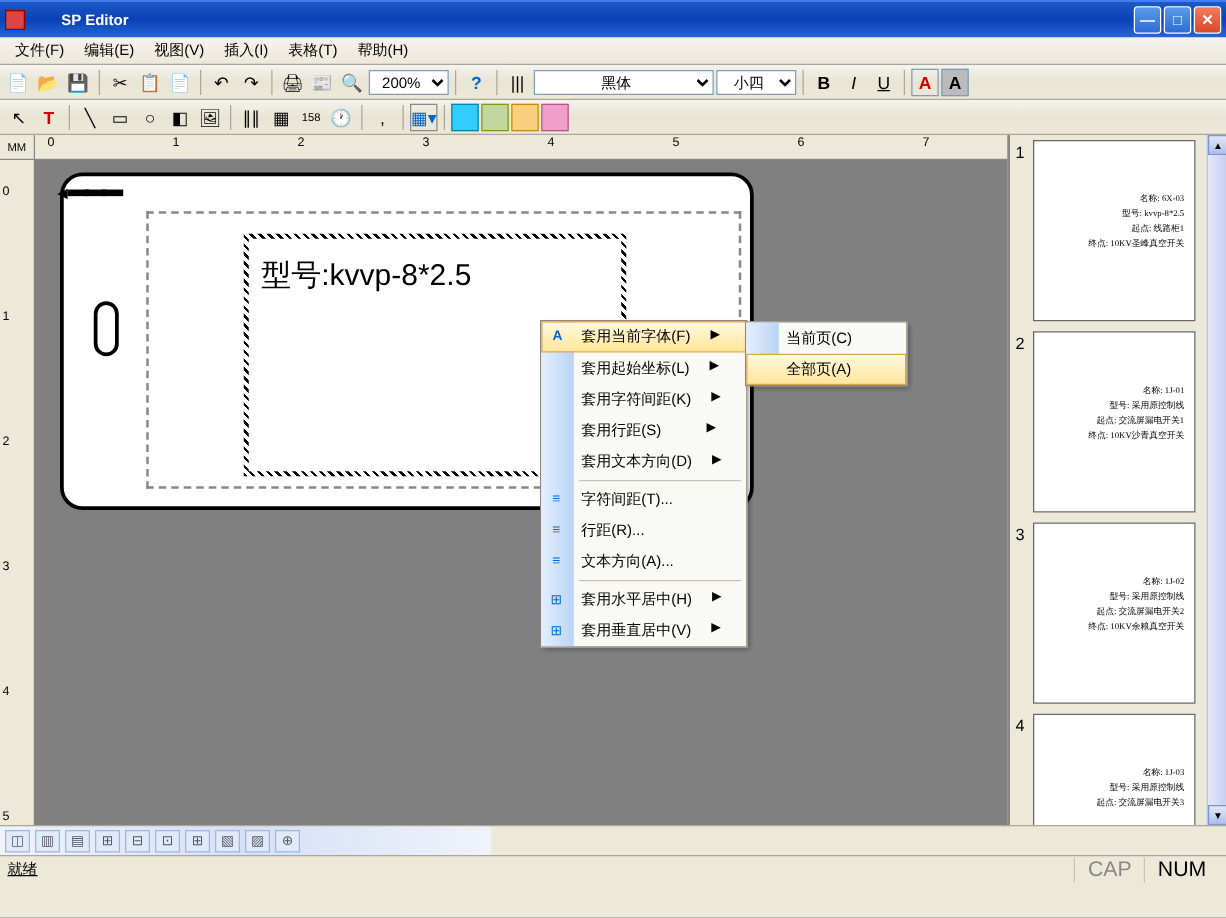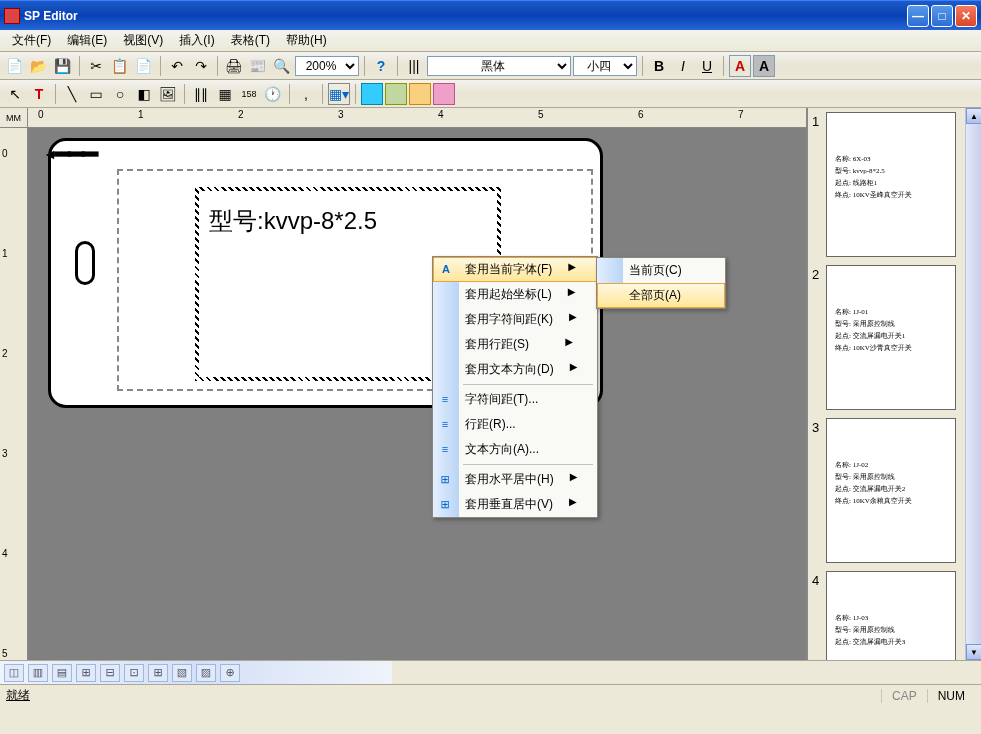--- a/index.html
+++ b/index.html
@@ -1,21 +1,21 @@
 <!DOCTYPE html>
 <html><head>
 <meta charset="utf-8">
 <style>
 * { margin: 0; padding: 0; box-sizing: border-box; }
 body { font-family: "Microsoft YaHei", SimSun, Arial, sans-serif; font-size: 12px; background: #ece9d8; overflow: hidden; width: 981px; height: 734px; }
 
 
 .titlebar { height: 30px; background: linear-gradient(to bottom, #1e5bc7 0%, #0841b5 50%, #2666d6 100%); display: flex; align-items: center; padding: 0 4px; color: white; border-top: 1px solid #3a7fff; }
 .titlebar-icon { width: 16px; height: 16px; margin-right: 4px; background: #d44; border: 1px solid #800; }
-.titlebar-text { flex: 1; font-weight: bold; }
+.titlebar-text { flex: 1; font-weight: bold; margin-left: 25px; }
 .window-controls { display: flex; gap: 2px; }
 .wc-btn { width: 22px; height: 22px; border: 1px solid #fff; border-radius: 3px; display: flex; align-items: center; justify-content: center; font-family: Arial; font-weight: bold; cursor: pointer; }
 .wc-min, .wc-max { background: linear-gradient(to bottom, #5a9ae8, #2b6dd6); color: white; }
 .wc-close { background: linear-gradient(to bottom, #f57a5d, #d94826); color: white; }
 
 
 .menubar { height: 22px; background: linear-gradient(to bottom, #f4f3ee, #ece9d8); border-bottom: 1px solid #aca899; display: flex; align-items: center; padding: 0 4px; }
 .menu-item { padding: 2px 8px; cursor: pointer; }
 
 
@@ -61,30 +61,30 @@
 .submenu { position: absolute; left: 100%; top: -1px; background: #f9f9f5; border: 1px solid #8a867a; box-shadow: 2px 2px 4px rgba(0,0,0,0.3); min-width: 130px; }
 
 
 .thumb-panel { width: 175px; background: #ece9d8; border-left: 2px solid #888; overflow-y: auto; position: relative; }
 .thumb-scroll { position: absolute; right: 0; top: 0; bottom: 0; width: 16px; background: linear-gradient(to right, #e4e8f6, #c6cff0); border-left: 1px solid #b5c3e7; }
 .thumb-scroll .arrow { width: 16px; height: 16px; background: linear-gradient(to bottom, #e0e8fa, #aebfe9); border: 1px solid #7a96d4; display: flex; align-items: center; justify-content: center; font-size: 8px; position: absolute; }
 .thumb-scroll .arrow.up { top: 0; }
 .thumb-scroll .arrow.down { bottom: 0; }
 .thumb-item { display: flex; padding: 4px 20px 4px 4px; }
 .thumb-num { width: 14px; font-size: 13px; padding-top: 2px; }
-.thumb-box { width: 130px; height: 145px; background: white; border: 1px solid #666; padding: 40px 8px 8px 8px; font-size: 7px; line-height: 12px; font-family: SimSun; }
+.thumb-box { width: 130px; height: 145px; background: white; border: 1px solid #666; padding: 40px 8px 8px 8px; font-size: 7px; line-height: 12px; font-family: SimSun; text-align: right; }
 
 
 .bottom-toolbar { height: 24px; background: linear-gradient(to right, #eff3fa 0%, #d5e0f7 20%, #eff3fa 40%, #ece9d8 40%); border-top: 1px solid #aca899; display: flex; align-items: center; padding: 0 4px; gap: 4px; }
 .bottom-toolbar .bt-btn { width: 20px; height: 18px; border: 1px solid #9db6e4; background: #e1eaf9; display: flex; align-items: center; justify-content: center; font-size: 11px; color: #556; }
 
 
 .statusbar { height: 22px; background: #ece9d8; border-top: 1px solid #aca899; display: flex; align-items: center; padding: 0 6px; }
 .status-left { flex: 1; text-decoration: underline; }
-.status-cell { padding: 0 10px; border-left: 1px solid #c8c4b4; color: #888; font-size: 12px; }
+.status-cell { padding: 0 10px; border-left: 1px solid #c8c4b4; color: #888; font-size: 17px; }
 
 
 .ico { font-style: normal; font-family: Arial; }
 </style>
 </head>
 <body>
 
 <div class="titlebar">
   <div class="titlebar-icon"></div>
   <div class="titlebar-text">SP Editor</div>

